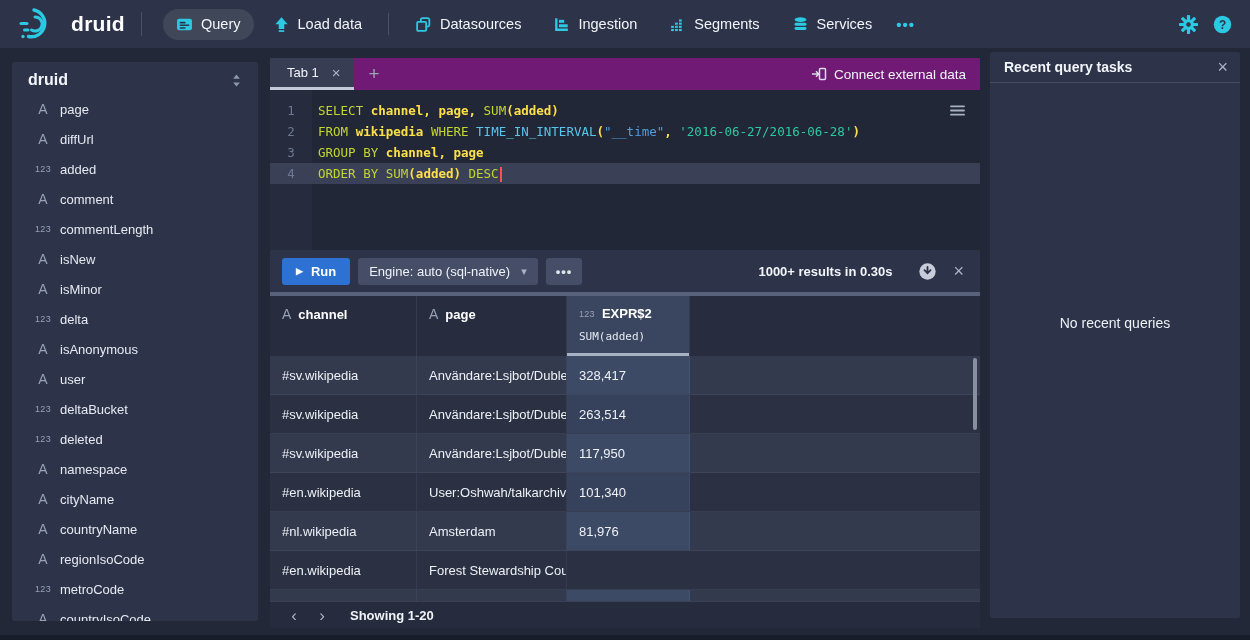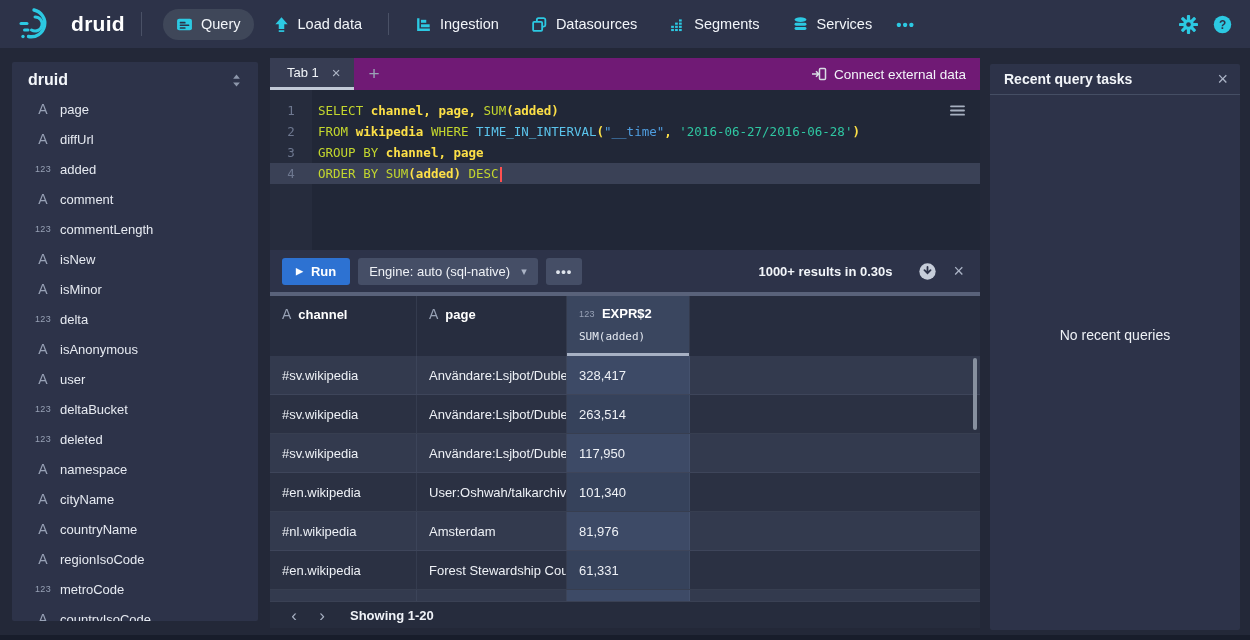--- a/index.html
+++ b/index.html
@@ -108,21 +108,21 @@
     background:#87909f; border-radius:2px; cursor:grab; }
 
   .pager { position:absolute; bottom:0; left:0; width:710px; height:27px;
     background:#262c3d; border-top:1px solid #3a4154; display:flex; align-items:center;
     padding-left:10px; }
   .pg-btn { width:28px; text-align:center; color:#a7b0c2; font-size:17px;
     line-height:25px; cursor:pointer; }
   .pg-label { margin-left:14px; font-size:13px; font-weight:600; color:#f0f3f8; }
 
   
-  .tasks { position:absolute; left:990px; top:64px; width:250px; height:566px;
+  .tasks { position:absolute; left:990px; top:52px; width:250px; height:566px;
     background:#2d3349; border-radius:2px; }
   .tasks-header { height:31px; display:flex; align-items:center;
     padding:0 12px 0 14px; border-bottom:1px solid #454e64; }
   .tasks-title { flex:1; font-size:14px; font-weight:600; color:#f2f5f9; }
   .tasks-close { color:#aab3c5; font-size:18px; cursor:pointer; }
   .tasks-empty { display:flex; justify-content:center; padding-top:232px;
     font-size:14px; color:#eef1f6; }
 
   .bottom-strip { position:absolute; bottom:0; left:0; width:1250px; height:5px; background:#181d2b; }
 </style>
@@ -162,36 +162,36 @@
           <svg width="17" height="17" viewBox="0 0 16 16" fill="#2cc9e2">
             <path d="M8 1.2 L13.8 7.8 H10.6 V12.2 H5.4 V7.8 H2.2 Z"></path>
             <rect x="5.4" y="13.4" width="5.2" height="1.6"></rect>
           </svg>
         </span>
         <span>Load data</span>
       </div>
       <div class="nav-divider"></div>
       <div class="nav-item">
         <span>
+          <svg width="17" height="17" viewBox="0 0 16 16" fill="none" stroke="#2cc9e2" stroke-width="1.7">
+            <rect x="2" y="5.5" width="8.5" height="8.5" rx="1"></rect>
+            <path d="M5.5 5.5 V3.5 a1.5 1.5 0 0 1 1.5 -1.5 h5 a1.5 1.5 0 0 1 1.5 1.5 v5 a1.5 1.5 0 0 1 -1.5 1.5 h-1.5"></path>
+          </svg>
+        </span>
+        <span>Datasources</span>
+      </div>
+      <div class="nav-item">
+        <span>
           <svg width="17" height="17" viewBox="0 0 16 16" fill="#2cc9e2">
             <path d="M2 2 h2.2 v9.8 h9.8 v2.2 H2 Z"></path>
             <rect x="5.6" y="3.6" width="5" height="2.8"></rect>
             <rect x="5.6" y="7.8" width="8.2" height="2.8"></rect>
           </svg>
         </span>
         <span>Ingestion</span>
-      </div>
-      <div class="nav-item">
-        <span>
-          <svg width="17" height="17" viewBox="0 0 16 16" fill="none" stroke="#2cc9e2" stroke-width="1.7">
-            <rect x="2" y="5.5" width="8.5" height="8.5" rx="1"></rect>
-            <path d="M5.5 5.5 V3.5 a1.5 1.5 0 0 1 1.5 -1.5 h5 a1.5 1.5 0 0 1 1.5 1.5 v5 a1.5 1.5 0 0 1 -1.5 1.5 h-1.5"></path>
-          </svg>
-        </span>
-        <span>Datasources</span>
       </div>
       <div class="nav-item">
         <span>
           <svg width="17" height="17" viewBox="0 0 16 16" fill="#2cc9e2">
             <rect x="2" y="9.2" width="2.6" height="2"></rect>
             <rect x="2" y="12.2" width="2.6" height="2"></rect>
             <rect x="5.7" y="6.2" width="2.6" height="2"></rect>
             <rect x="5.7" y="9.2" width="2.6" height="2"></rect>
             <rect x="5.7" y="12.2" width="2.6" height="2"></rect>
             <rect x="9.4" y="3.2" width="2.6" height="2"></rect>
@@ -464,21 +464,20 @@
         </div>
         <div class="tr odd">
           <div class="td">#nl.wikipedia</div>
           <div class="td">Amsterdam</div>
           <div class="td sel">81,976</div>
           <div class="td filler"></div>
         </div>
         <div class="tr even">
           <div class="td">#en.wikipedia</div>
           <div class="td">Forest Stewardship Cou</div>
-          <div class="td sel">61,331</div>
           <div class="td filler"></div>
         </div>
         <div class="tr odd partial">
           <div class="td"></div>
           <div class="td"></div>
           <div class="td sel"></div>
           <div class="td filler"></div>
         </div>
       </div>
     <div class="scroll-thumb"></div>

